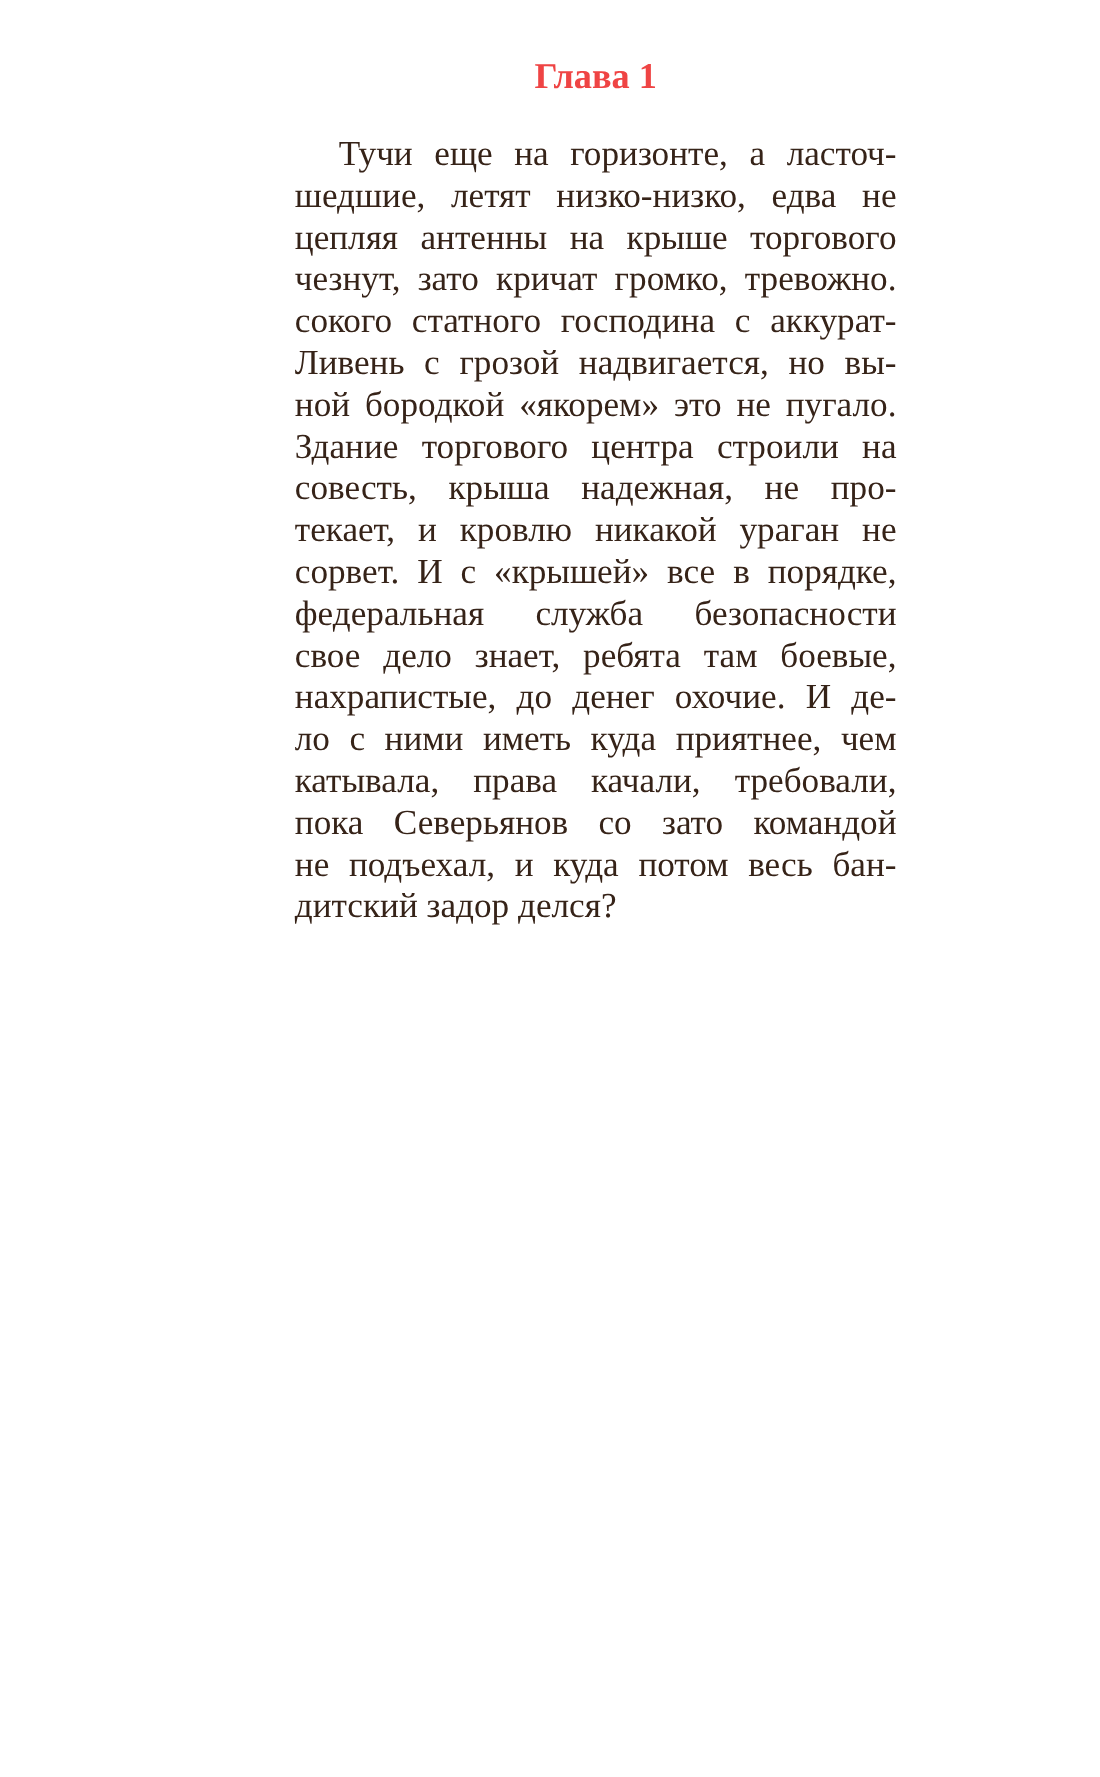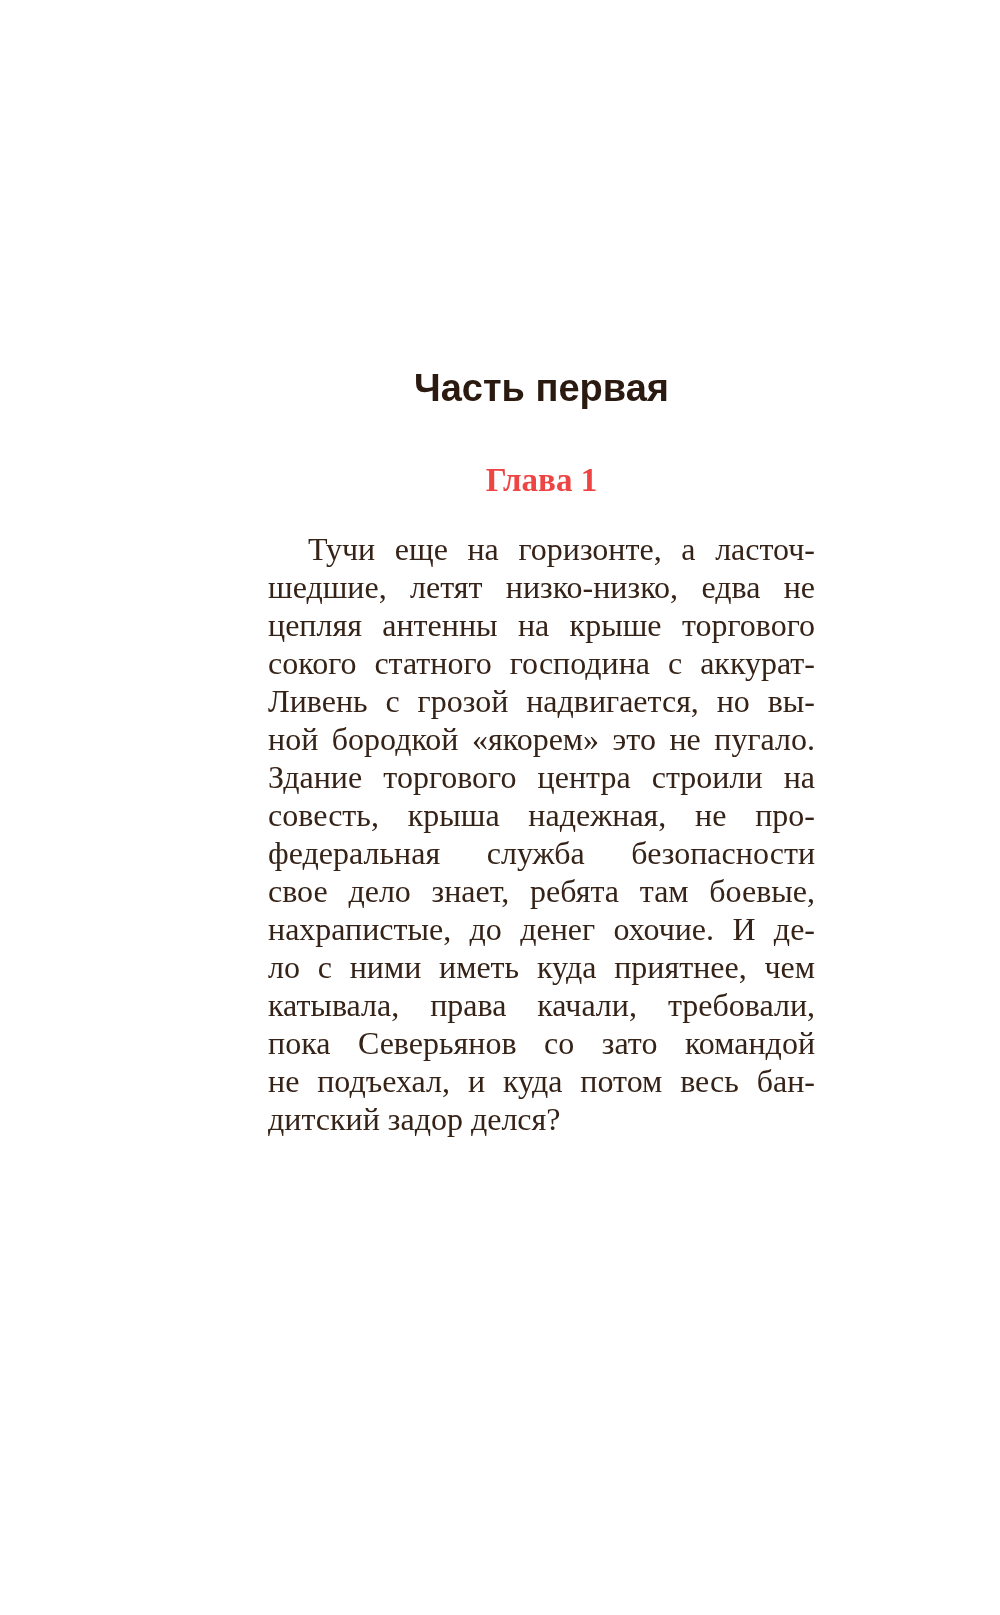--- a/index.html
+++ b/index.html
@@ -57,31 +57,33 @@
   .line.last {
     text-align: center;
     text-align-last: left;
   }
 </style>
 </head>
 <body>
 
 <div class="page">
   <div class="content">
-    <h1 class="part-title">Часть первая</h1>
     <h2 class="chapter-title">Глава 1</h2>
     <div class="paragraph" id="paragraph">
         <div class="line first">Тучи еще на горизонте, а ласточ-</div>
         <div class="line">шедшие, летят низко-низко, едва не</div>
         <div class="line">цепляя антенны на крыше торгового</div>
+        <div class="line">чезнут, зато кричат громко, тревожно.</div>
         <div class="line">сокого статного господина с аккурат-</div>
         <div class="line">Ливень с грозой надвигается, но вы-</div>
         <div class="line">ной бородкой «якорем» это не пугало.</div>
         <div class="line">Здание торгового центра строили на</div>
         <div class="line">совесть, крыша надежная, не про-</div>
+        <div class="line">текает, и кровлю никакой ураган не</div>
+        <div class="line">сорвет. И с «крышей» все в порядке,</div>
         <div class="line">федеральная служба безопасности</div>
         <div class="line">свое дело знает, ребята там боевые,</div>
         <div class="line">нахрапистые, до денег охочие. И де-</div>
         <div class="line">ло с ними иметь куда приятнее, чем</div>
         <div class="line">катывала, права качали, требовали,</div>
         <div class="line">пока Северьянов со зато командой</div>
         <div class="line">не подъехал, и куда потом весь бан-</div>
         <div class="line last">дитский задор делся?</div>
       </div>
   </div>

